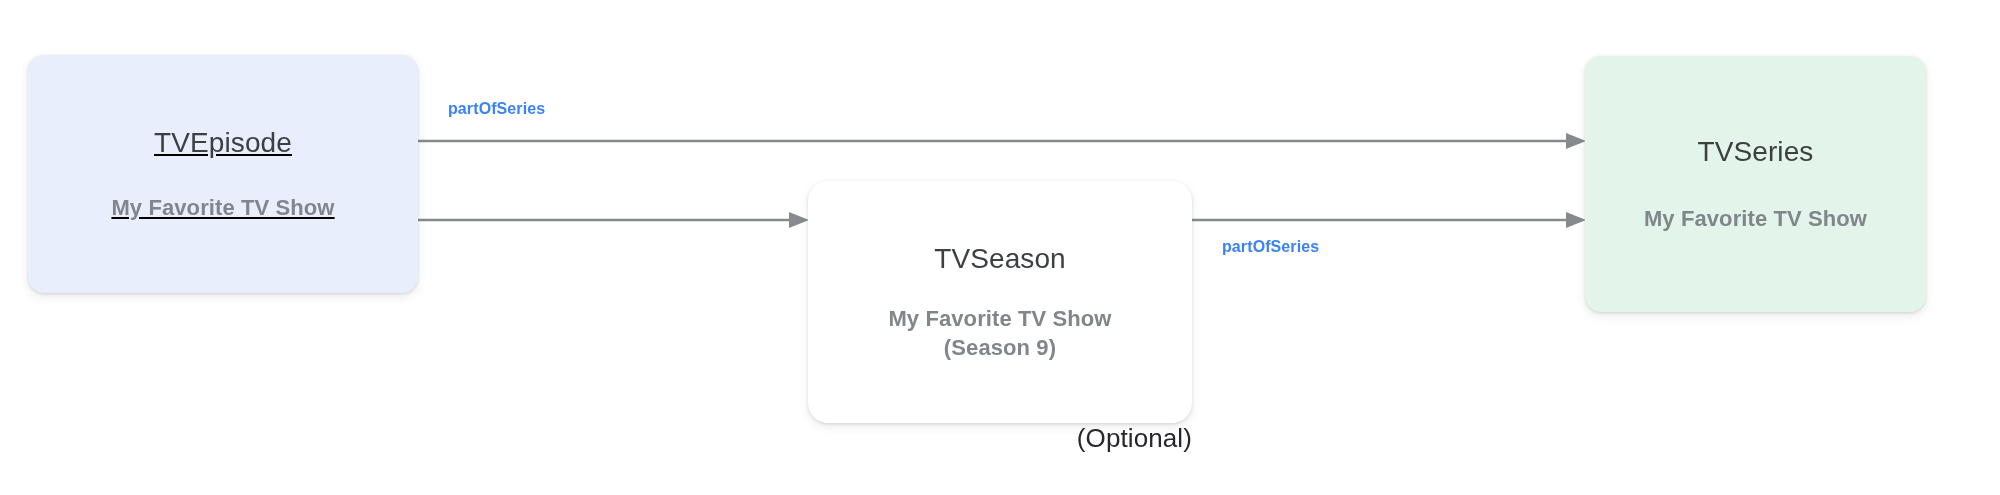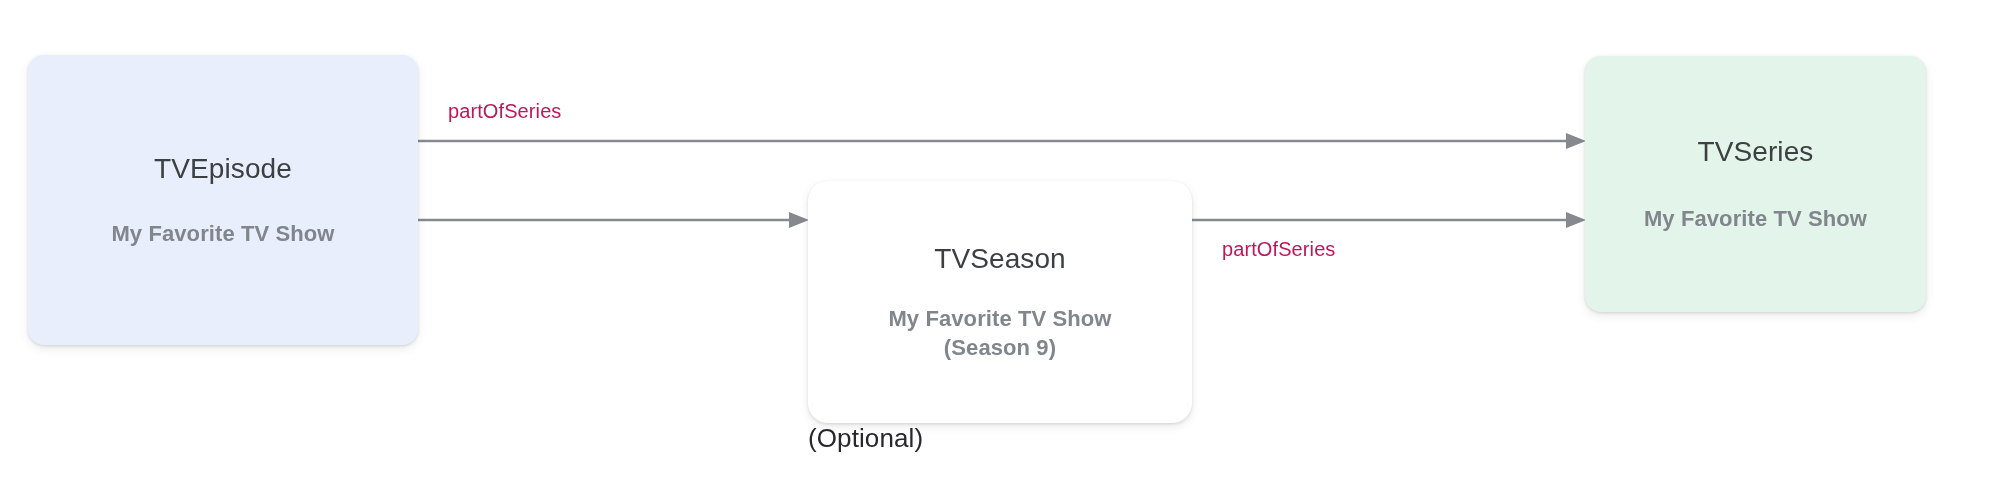--- a/index.html
+++ b/index.html
@@ -41,22 +41,23 @@
   .node-subtitle {
     font-size: 22px;
     font-weight: 700;
     color: #80868b;
     line-height: 1.3;
     letter-spacing: 0.1px;
   }
 
   #node-tvepisode {
     left: 28px;  top: 55px;
-    width: 390px; height: 290px;
+    width: 390px; height: 238px;
     background: #e8eefc;
+    text-decoration: underline;
   }
   #node-tvepisode .node-title { margin-bottom: 34px; }
 
   #node-tvseason {
     left: 808px; top: 181px;
     width: 384px; height: 242px;
     background: #ffffff;
     border-radius: 20px;
   }
   #node-tvseason .node-title { margin-bottom: 30px; }
@@ -80,37 +81,37 @@
   .edge-line {
     stroke: #868a8e;
     stroke-width: 2.5;
     fill: none;
   }
   .edge-head { fill: #868a8e; }
 
   
   .edge-label {
     position: absolute;
-    font-size: 20px;
-    font-weight: 400;
-    color: #be185d;
+    font-size: 16px;
+    font-weight: 700;
+    color: #3b82f6;
     white-space: nowrap;
     letter-spacing: 0.1px;
   }
   #edge-label-partofseries-episode { left: 448px; top: 100px; }
   #edge-label-partofseason         { left: 448px; top: 238px; }
   #edge-label-partofseries-season  { left: 1222px; top: 238px; }
 
   .note-label {
     position: absolute;
     font-size: 26px;
     font-weight: 400;
     color: #26282b;
     white-space: nowrap;
-    text-align: left;
+    text-align: right;
     letter-spacing: 0.1px;
   }
   #note-optional {
     left: 808px;
     top: 423px;
     width: 384px;
   }
 </style>
 </head>
 <body>

